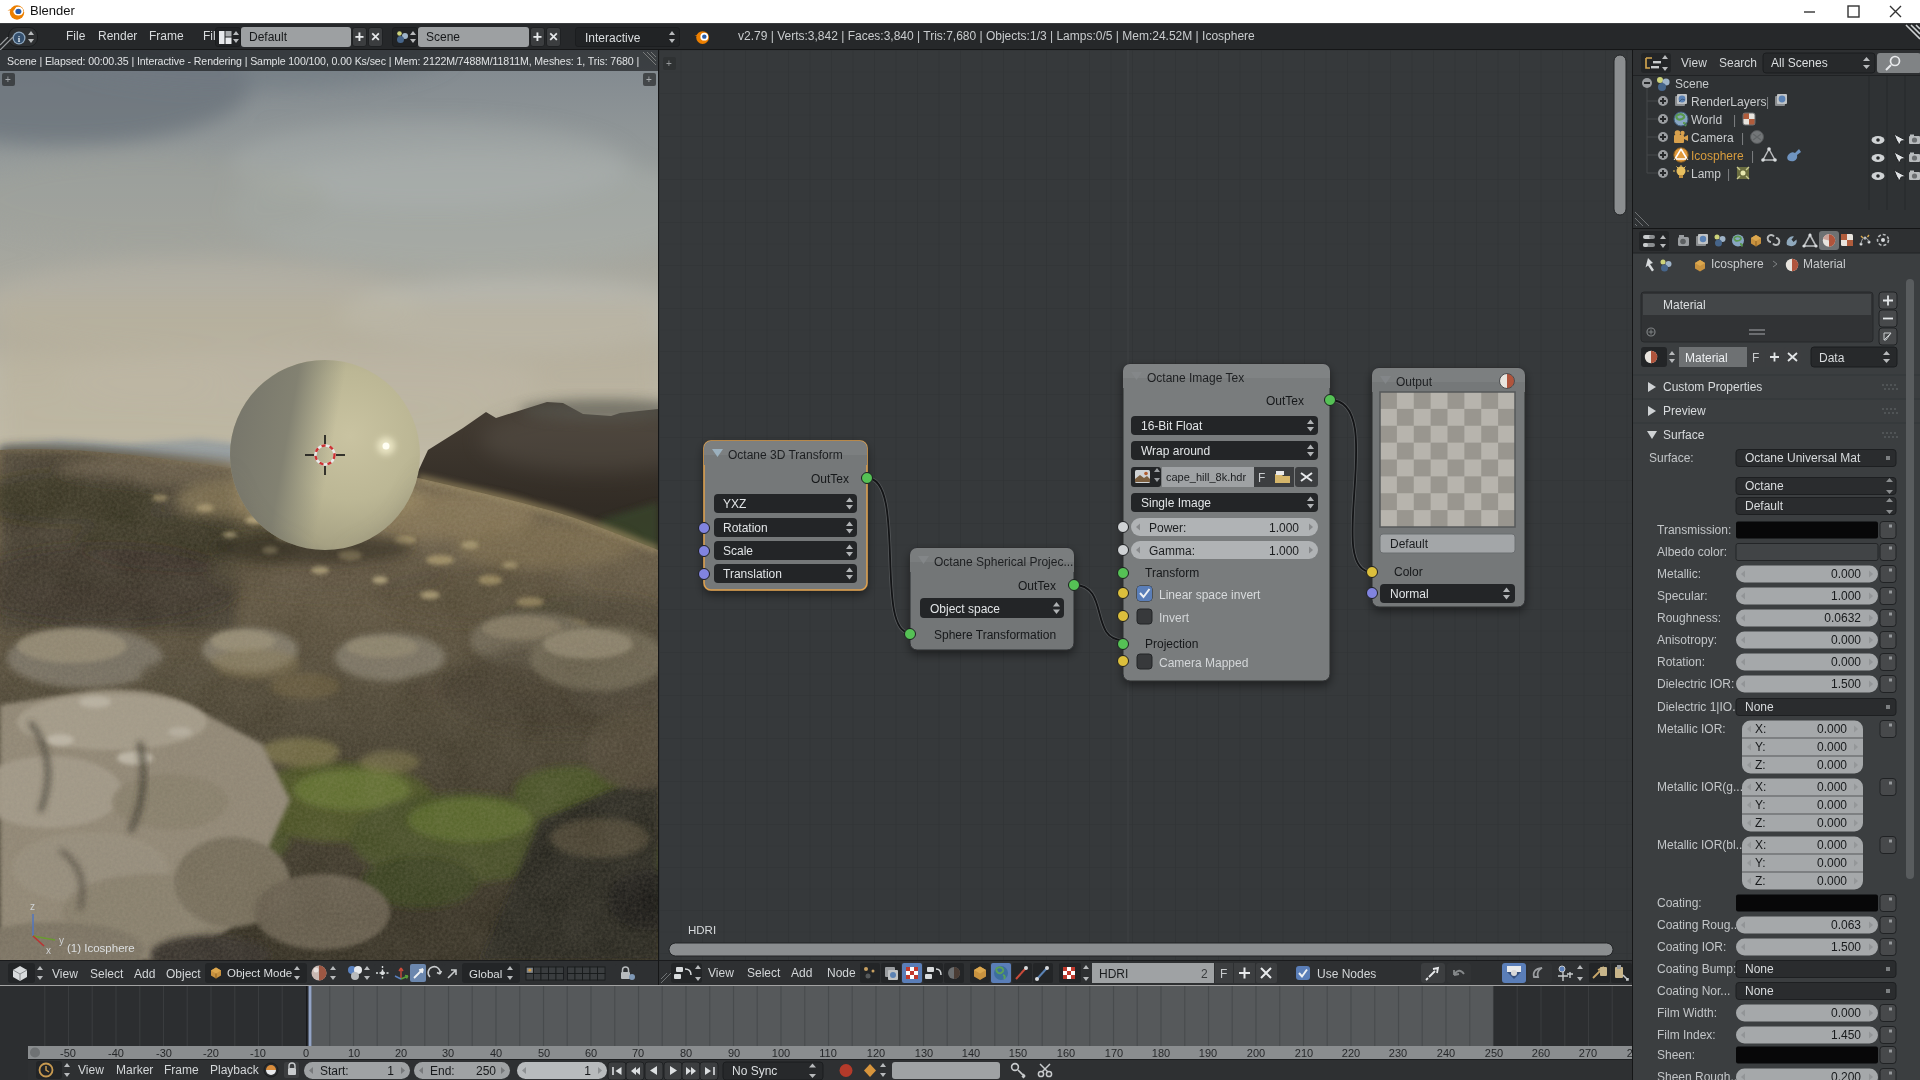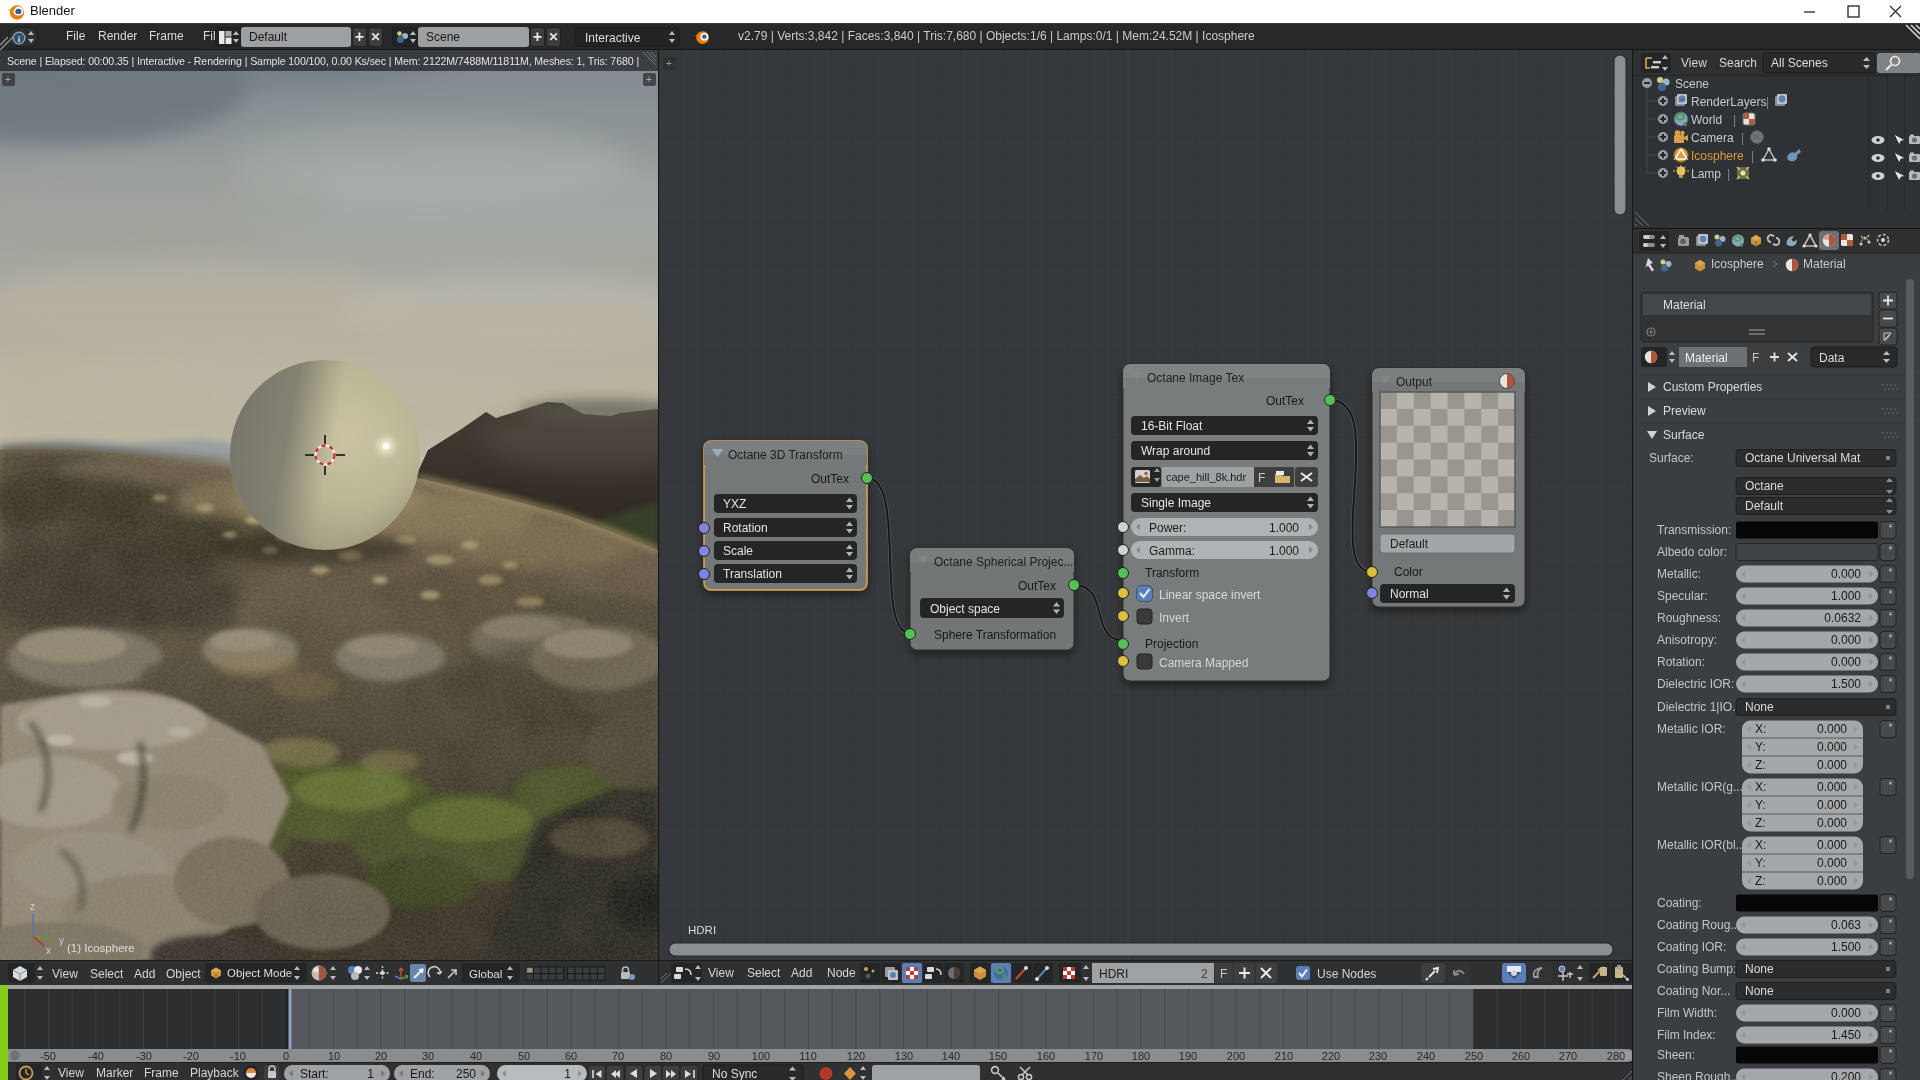--- a/index.html
+++ b/index.html
@@ -1,37 +1,37 @@
 <!DOCTYPE html>
 <html><head>
 <meta charset="utf-8">
 <style>
 * { margin:0; padding:0; box-sizing:border-box; }
 html,body { width:1920px; height:1080px; overflow:hidden; background:#000; }
 body { font-family:"Liberation Sans", sans-serif; font-size:12px; color:#d4d7d9; }
-#root { position:absolute; top:0; left:0; width:1920px; height:1080px; background:#84cc16; }
+#root { position:absolute; top:0; left:0; width:1920px; height:1080px; background:#b91c1c; }
 .abs { position:absolute; }
 
 #titlebar { position:absolute; top:0; left:0; width:1920px; height:23px; background:#ffffff; color:#000; }
 #titlebar .tname { position:absolute; left:30px; top:3px; font-size:13px; color:#111; }
 
 #menubar { position:absolute; top:23px; left:0; width:1920px; height:27px; background:#26282a; border-top:1px solid #3a3c3e; border-bottom:1px solid #151617; }
 .menu-item { position:absolute; top:5px; color:#d8dbdd; font-size:12px;margin-left:21px; }
 .field { position:absolute; background:#9da0a2; border-radius:3px; color:#16181a; font-size:12px; }
 .btn-dark { position:absolute; background:#3b3d3f; border:1px solid #1f2123; border-radius:3px; color:#e8eaec; text-align:center; }
 .ddark { position:absolute; background:#27292b; border:1px solid #1b1d1f; border-radius:3px; color:#dcdfe1; font-size:12px; }
 .spin { position:absolute; right:3px; top:50%; margin-top:-6px; width:7px; height:12px; }
 .spin:before { content:""; position:absolute; top:0; left:0; border-left:3.5px solid transparent; border-right:3.5px solid transparent; border-bottom:4.5px solid #b8babc; }
 .spin:after { content:""; position:absolute; bottom:0; left:0; border-left:3.5px solid transparent; border-right:3.5px solid transparent; border-top:4.5px solid #b8babc; }
 
 #viewport { position:absolute; left:0; top:50px; width:658px; height:910px; background:#8e9699; overflow:hidden; }
 #vhead { position:absolute; left:0; top:960px; width:658px; height:25px; background:#2e3032; border-top:1px solid #1a1b1d; }
 #nodeed { position:absolute; left:658px; top:50px; width:974px; height:910px; background:#36393b; overflow:hidden; border-left:1px solid #151617;}
 #nodehead { position:absolute; left:658px; top:960px; width:974px; height:25px; background:#2e3032; border-top:1px solid #1a1b1d; border-left:1px solid #151617;}
-#timeline { position:absolute; left:8px; top:985px; width:1632px; height:95px; background:#2c2e30; border-top:4px solid #a3a3a3; }
+#timeline { position:absolute; left:0; top:985px; width:1632px; height:95px; background:#2c2e30; border-top:1px solid #a3a3a3;padding-left:28px; }
 #outliner { position:absolute; left:1632px; top:50px; width:288px; height:178px; background:#2f3234; border-left:1px solid #151617; overflow:hidden;}
 #props { position:absolute; left:1632px; top:228px; width:288px; height:852px; background:#3b3e40; border-left:1px solid #151617; border-top:1px solid #141516; overflow:hidden; }
 </style>
 </head>
 <body>
 <div id="root">
 
   <div id="titlebar">
     <svg class="abs" style="left:7px;top:3px" width="18" height="18" viewBox="0 0 18 18">
       <circle cx="10" cy="9.5" r="7.2" fill="#ec7f00"></circle>
@@ -106,21 +106,21 @@
           <line x1="17" y1="1" x2="26" y2="10"></line>
           <line x1="22" y1="1" x2="26" y2="5"></line>
         </g>
     </svg>
     <svg class="abs" style="left:0;top:13px" width="14" height="14">
       <g stroke="#9a9da0" stroke-width="1.2">
           <line x1="0" y1="13" x2="13" y2="0"></line>
           <line x1="0" y1="8" x2="8" y2="0"></line>
         </g>
     </svg>
-    <span class="menu-item" style="left:717px;color:#c9ccce">v2.79 | Verts:3,842 | Faces:3,840 | Tris:7,680 | Objects:1/6 | Lamps:0/1 | Mem:24.52M | Icosphere</span>
+    <span class="menu-item" style="left:717px;color:#c9ccce">v2.79 | Verts:3,842 | Faces:3,840 | Tris:7,680 | Objects:1/3 | Lamps:0/5 | Mem:24.52M | Icosphere</span>
   </div>
 
   <div id="viewport">
   <svg width="658" height="910" viewBox="0 0 658 910">
     <defs>
       <linearGradient id="skyG" x1="0" y1="0" x2="0" y2="1">
         <stop offset="0" stop-color="#7f878e"></stop>
         <stop offset="0.3" stop-color="#9a9f9d"></stop>
         <stop offset="0.62" stop-color="#b0ada0"></stop>
         <stop offset="0.85" stop-color="#c1bba9"></stop>

